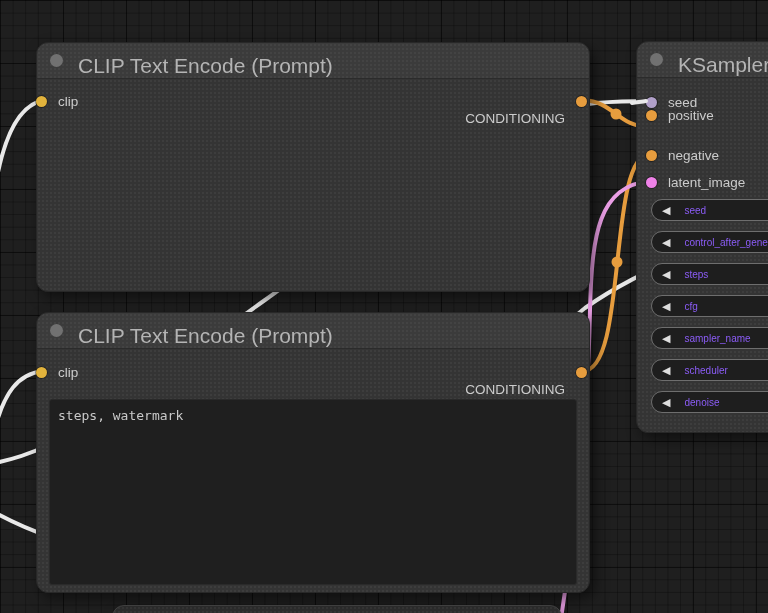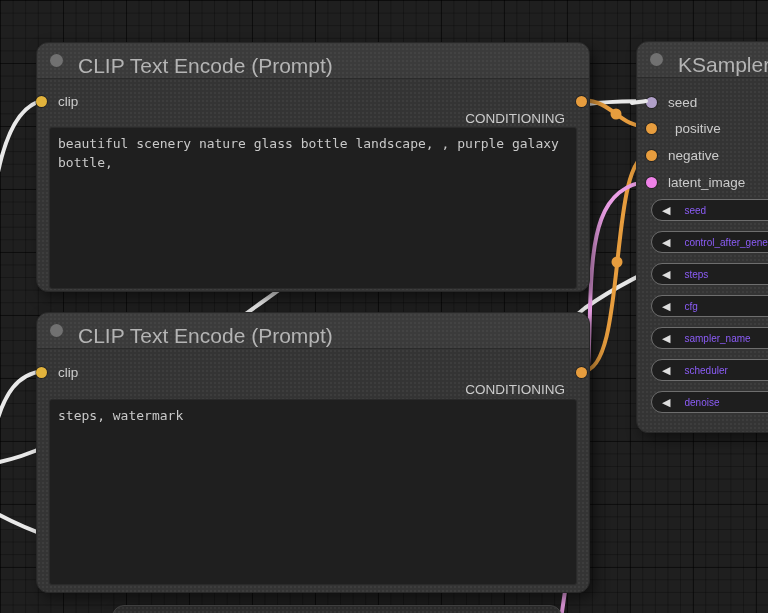--- a/index.html
+++ b/index.html
@@ -88,21 +88,20 @@
     <div class="node-title">CLIP Text Encode (Prompt)</div>
   </div>
   <div class="port port-in" style="left:-1px;top:51px;">
     <span class="port-dot" style="background:#e2b33c;"></span>
     <span class="port-label">clip</span>
   </div>
   <div class="port port-out" style="right:2px;top:51px;">
     <span class="port-dot" style="background:#e79d3e;"></span>
     <span class="port-label">CONDITIONING</span>
   </div>
-  <div class="prompt-area" style="top:84px;height:162px;">beautiful scenery nature glass bottle landscape, , purple galaxy bottle,</div>
 </div>
 
 <div class="node" style="left:36px;top:312px;width:554px;height:281px;">
   <div class="node-header">
     <div class="collapse-dot"></div>
     <div class="node-title">CLIP Text Encode (Prompt)</div>
   </div>
   <div class="port port-in" style="left:-1px;top:52px;">
     <span class="port-dot" style="background:#e2b33c;"></span>
     <span class="port-label">clip</span>
@@ -116,21 +115,21 @@
 
 <div class="node" style="left:636px;top:41px;width:230px;height:392px;">
   <div class="node-header">
     <div class="collapse-dot"></div>
     <div class="node-title">KSampler</div>
   </div>
   <div class="port port-in" style="left:9px;top:53px;">
     <span class="port-dot" style="background:#b1a0c9;"></span>
     <span class="port-label">seed</span>
   </div>
-  <div class="port port-in" style="left:9px;top:79px;gap:7px;">
+  <div class="port port-in" style="left:9px;top:66px;">
     <span class="port-dot" style="background:#e79d3e;"></span>
     <span class="port-label">positive</span>
   </div>
   <div class="port port-in" style="left:9px;top:106px;">
     <span class="port-dot" style="background:#e79d3e;"></span>
     <span class="port-label">negative</span>
   </div>
   <div class="port port-in" style="left:9px;top:133px;">
     <span class="port-dot" style="background:#ef82e8;"></span>
     <span class="port-label">latent_image</span>

